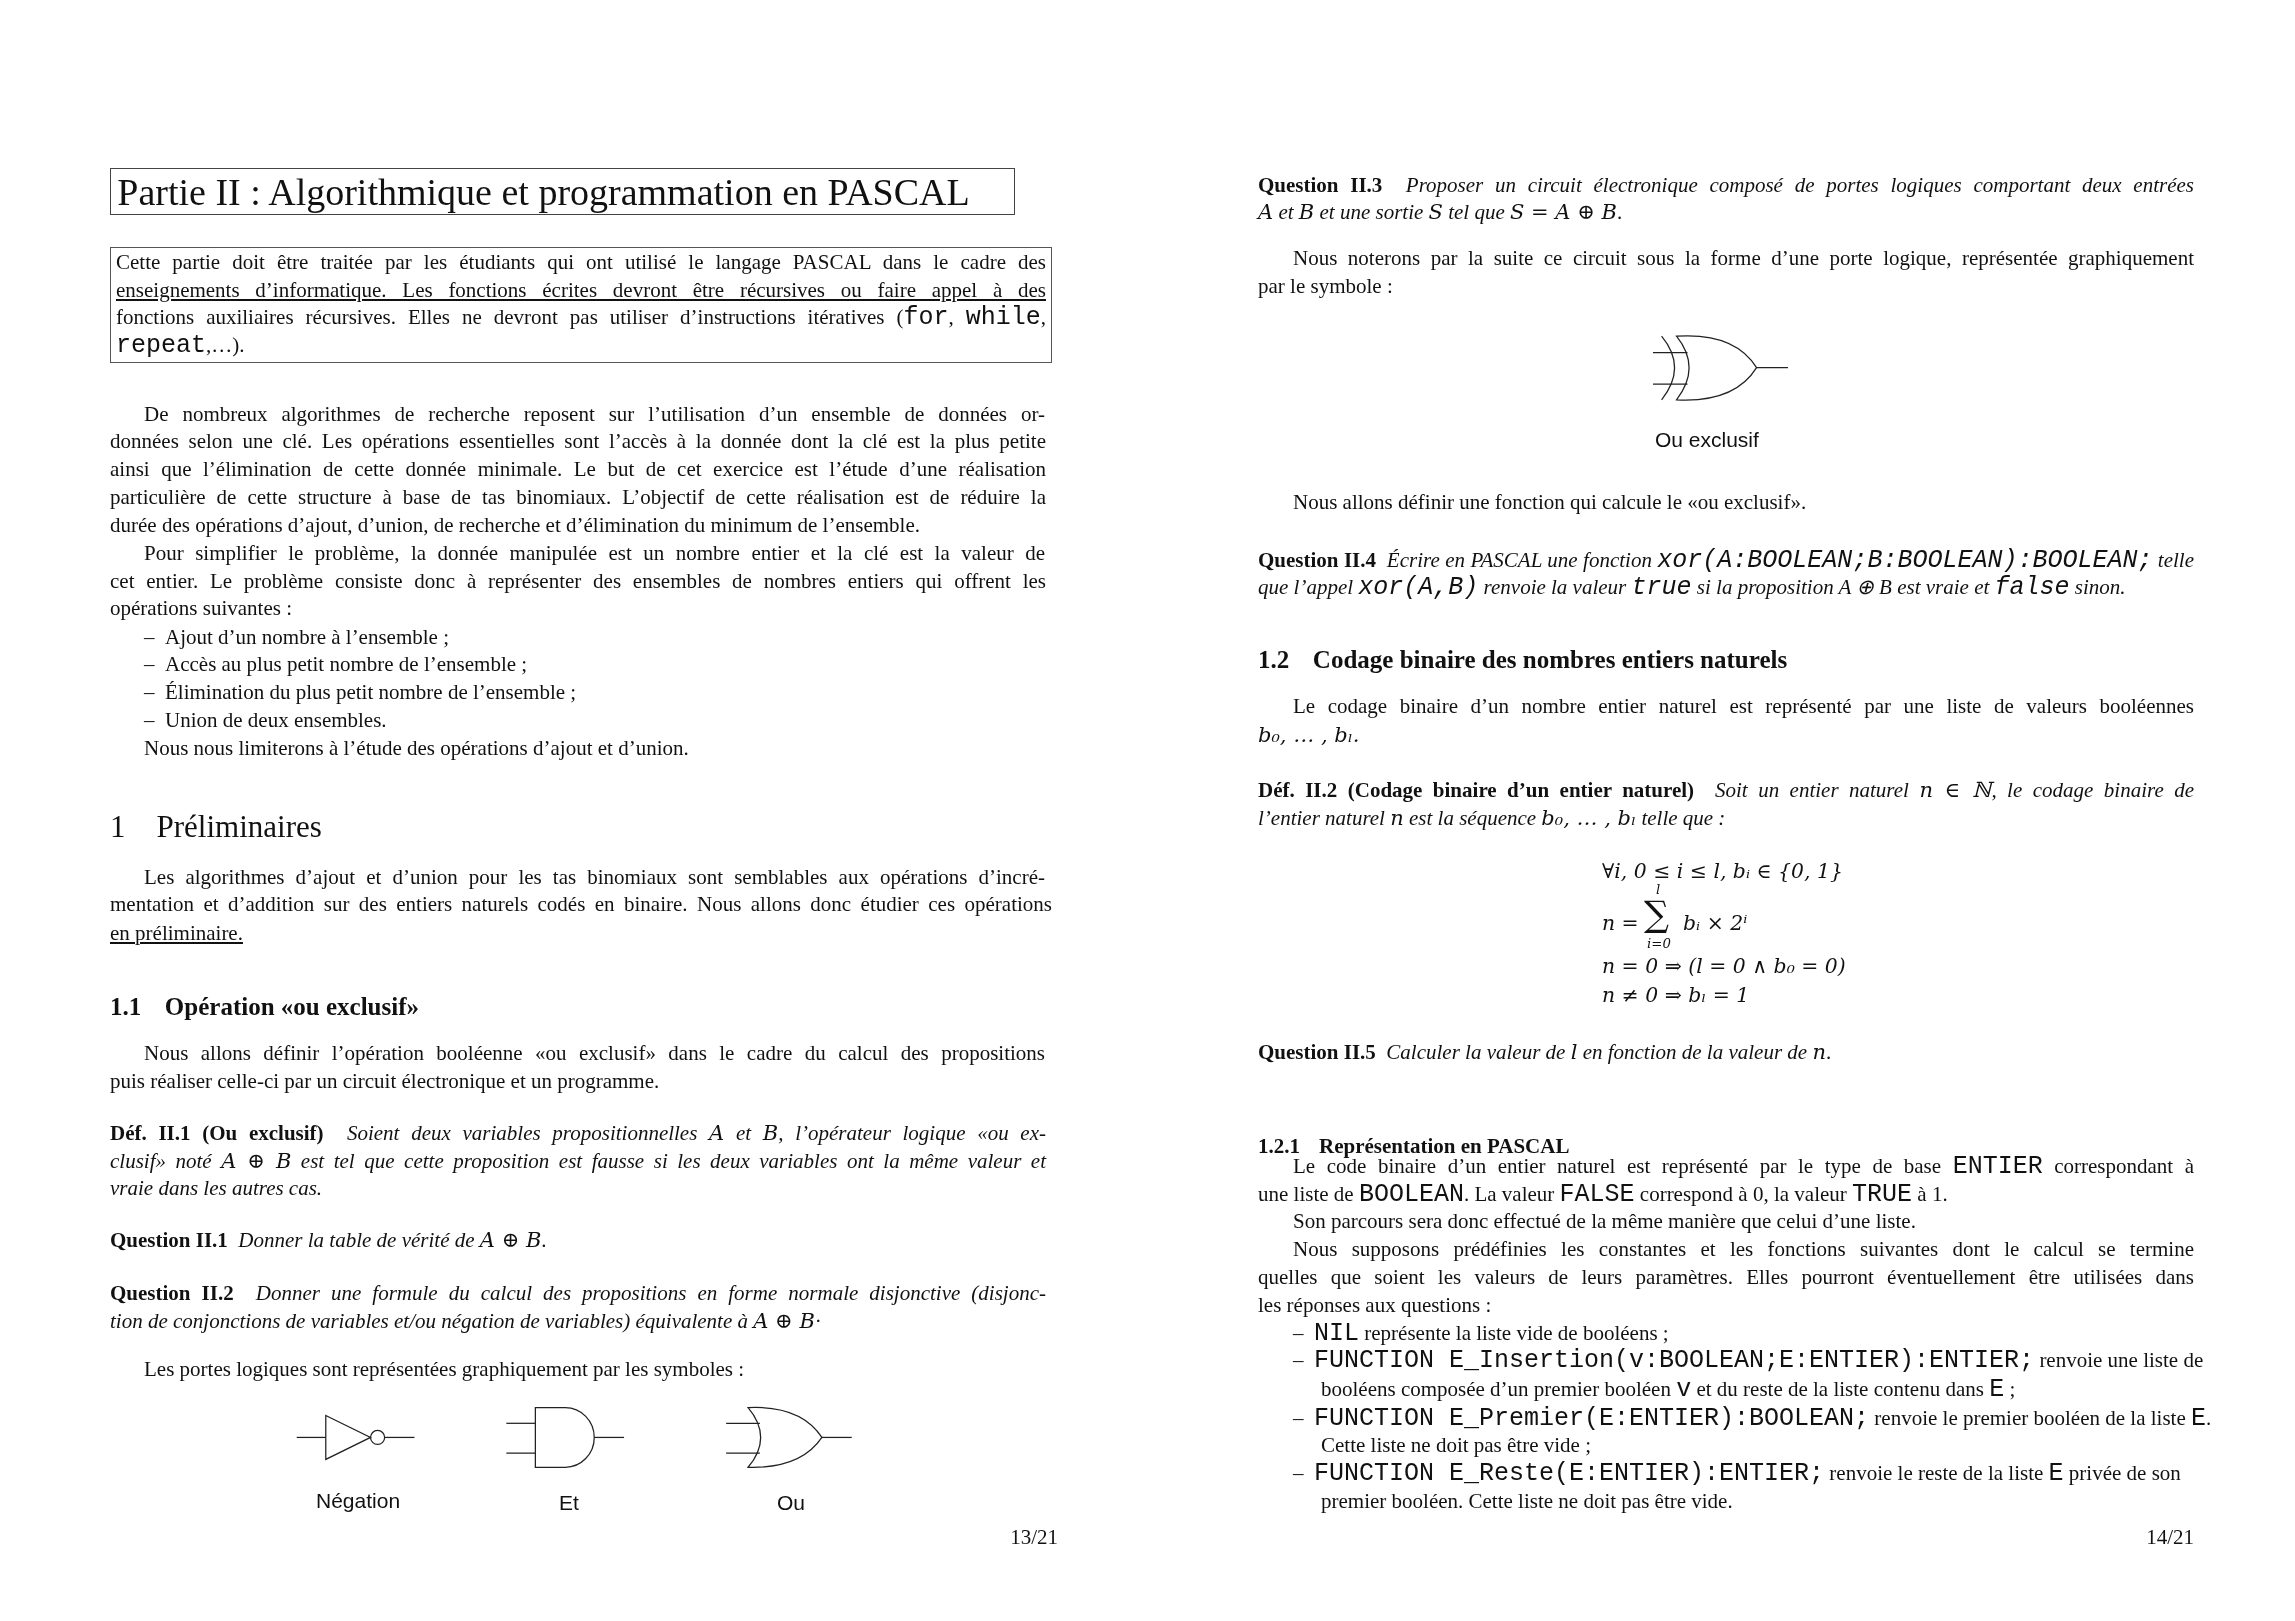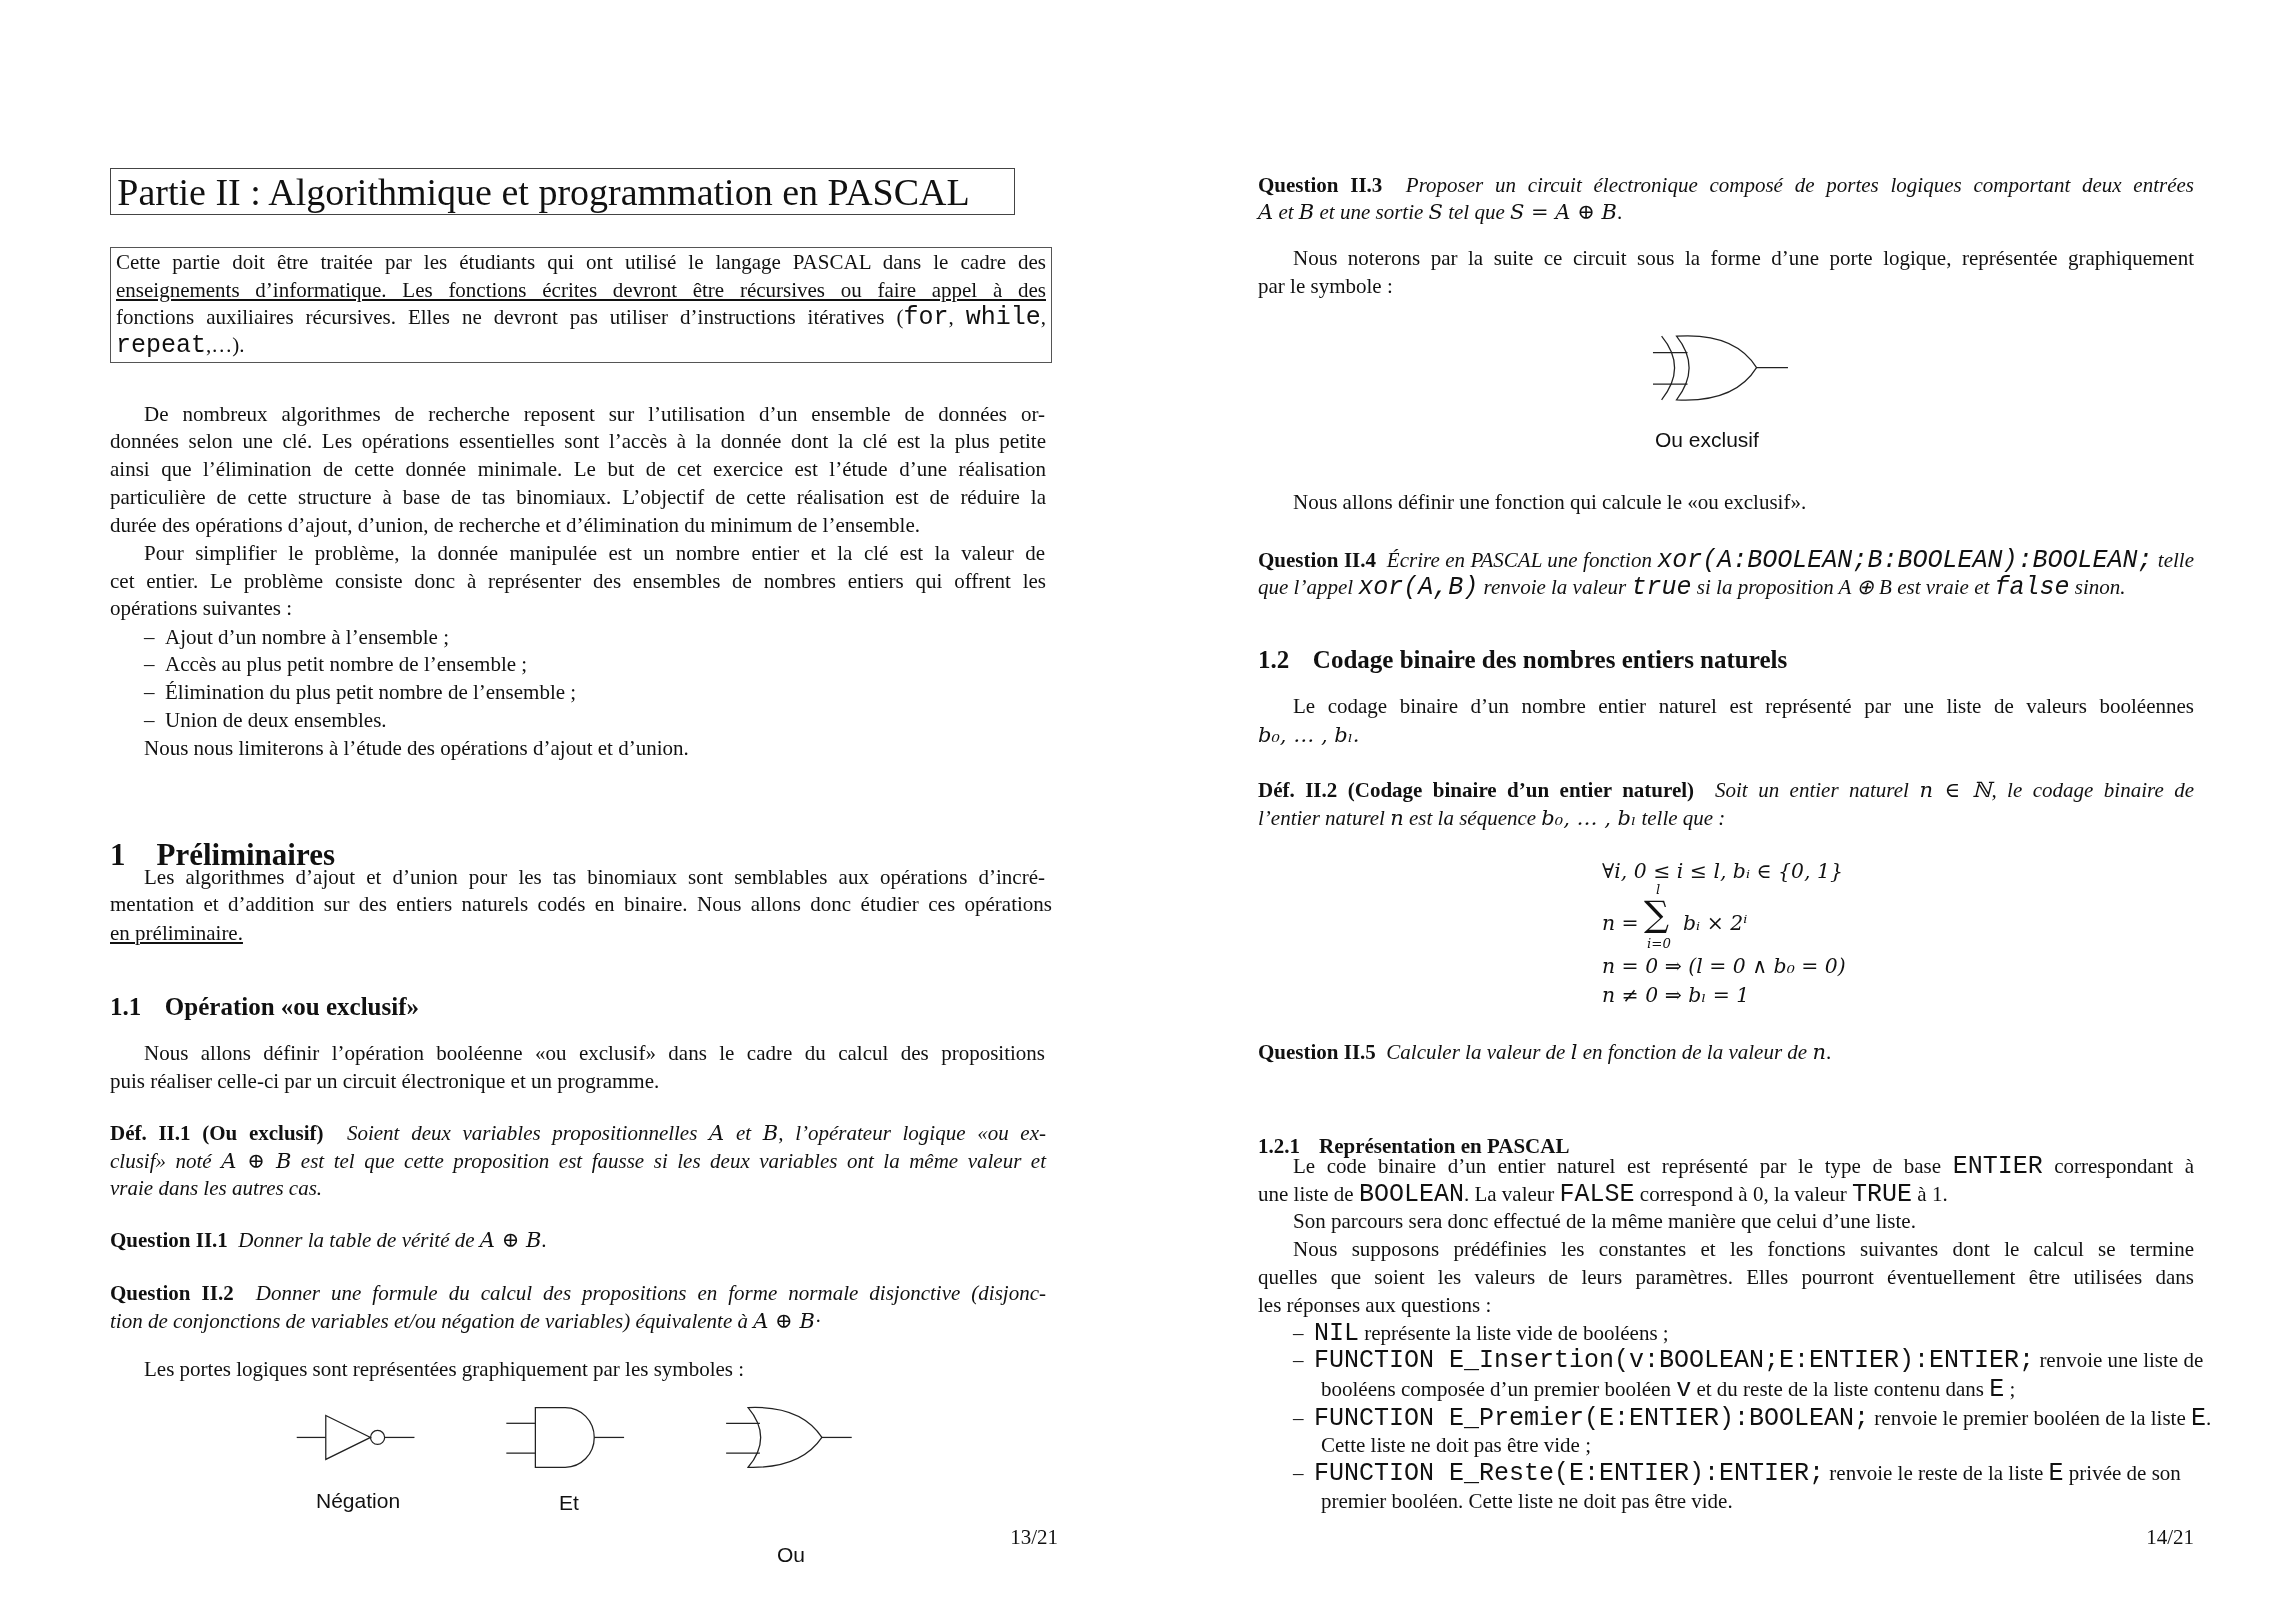--- a/index.html
+++ b/index.html
@@ -9,21 +9,21 @@
   .line { position:absolute; white-space:nowrap; line-height:28px; }
   .just { position:absolute; text-align:justify; text-align-last:justify; white-space:normal; line-height:28px; }
   .mono { font-family:"Liberation Mono", monospace; font-size:25px; }
   .b { font-weight:bold; }
   .i { font-style:italic; }
   .title-box { position:absolute; left:110px; top:168px; width:905px; height:47px;
                border:1.6px solid #444; box-sizing:border-box; }
   .title-text { position:absolute; left:6.3px; top:3.1px; font-size:38px; line-height:41px; white-space:nowrap; }
   .intro-box { position:absolute; left:110px; top:247px; width:942px; height:116px;
                border:1.6px solid #555; box-sizing:border-box; }
-  .h1 { font-weight:bold; font-size:31px;margin-top:28px; }
+  .h1 { font-weight:normal; font-size:31px; }
   .h2 { font-weight:bold; font-size:25px; }
   .h3 { font-weight:bold; font-size:21px; }
   .math { font-family:"DejaVu Serif", serif; font-style:italic; }
   .mathr { font-family:"DejaVu Serif", serif; }
   .gate-label { font-family:"Liberation Sans", sans-serif; font-size:21px; position:absolute; white-space:nowrap; }
   svg { position:absolute; overflow:visible; }
 </style>
 </head>
 <body>
 
@@ -114,21 +114,21 @@
     </g>
     <g fill="none" stroke="#222" stroke-width="1.6">
       <line x1="925" y1="1813" x2="968" y2="1813"></line>
       <line x1="925" y1="1851" x2="968" y2="1851"></line>
       <path d="M953,1793 Q985,1831 953,1869 Q1020,1871 1047,1831 Q1020,1790 953,1793 Z"></path>
       <line x1="1047" y1="1831" x2="1085" y2="1831"></line>
     </g>
   </svg>
   <div class="gate-label" style="left:316px;top:1489px;">Négation</div>
   <div class="gate-label" style="left:559px;top:1491px;">Et</div>
-  <div class="gate-label" style="left:777px;top:1543px;text-align:right;">Ou</div>
+  <div class="gate-label" style="left:777px;top:1491px;text-align:right;">Ou</div>
 
   <div class="line" style="left:993px;top:1523px;width:65px;text-align:right;">13/21</div>
 </div>
 
 <div>
 
   <div>
     <div class="line" style="left:1258px;top:171px;width:936px;text-align:justify;text-align-last:justify;">
       <span class="b">Question II.3</span>&nbsp;&nbsp;<span class="i">Proposer un circuit électronique composé de portes logiques comportant deux entrées</span>
     </div>

